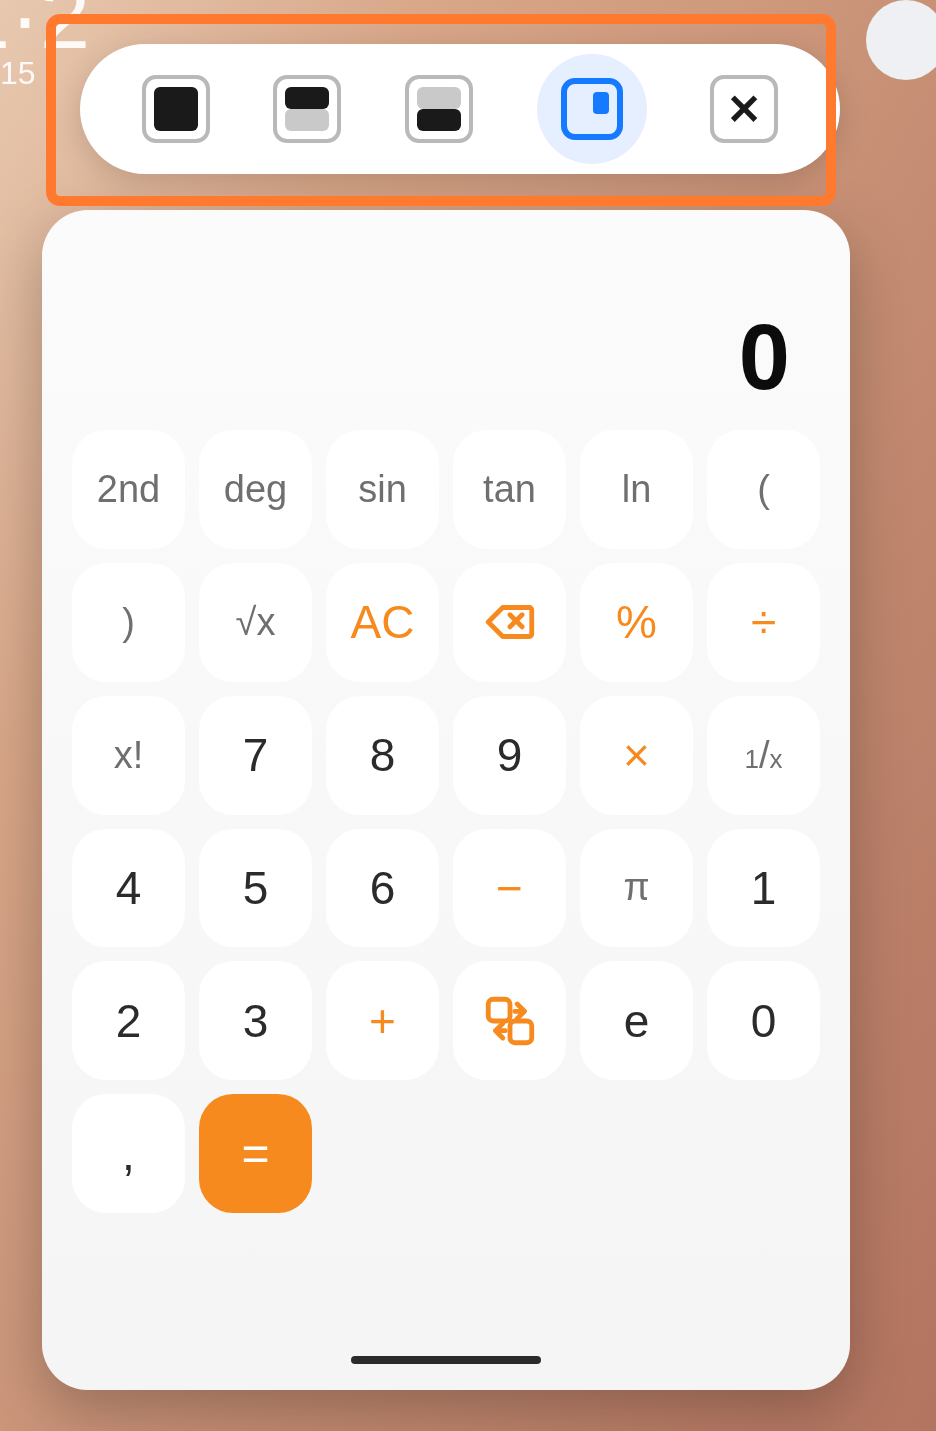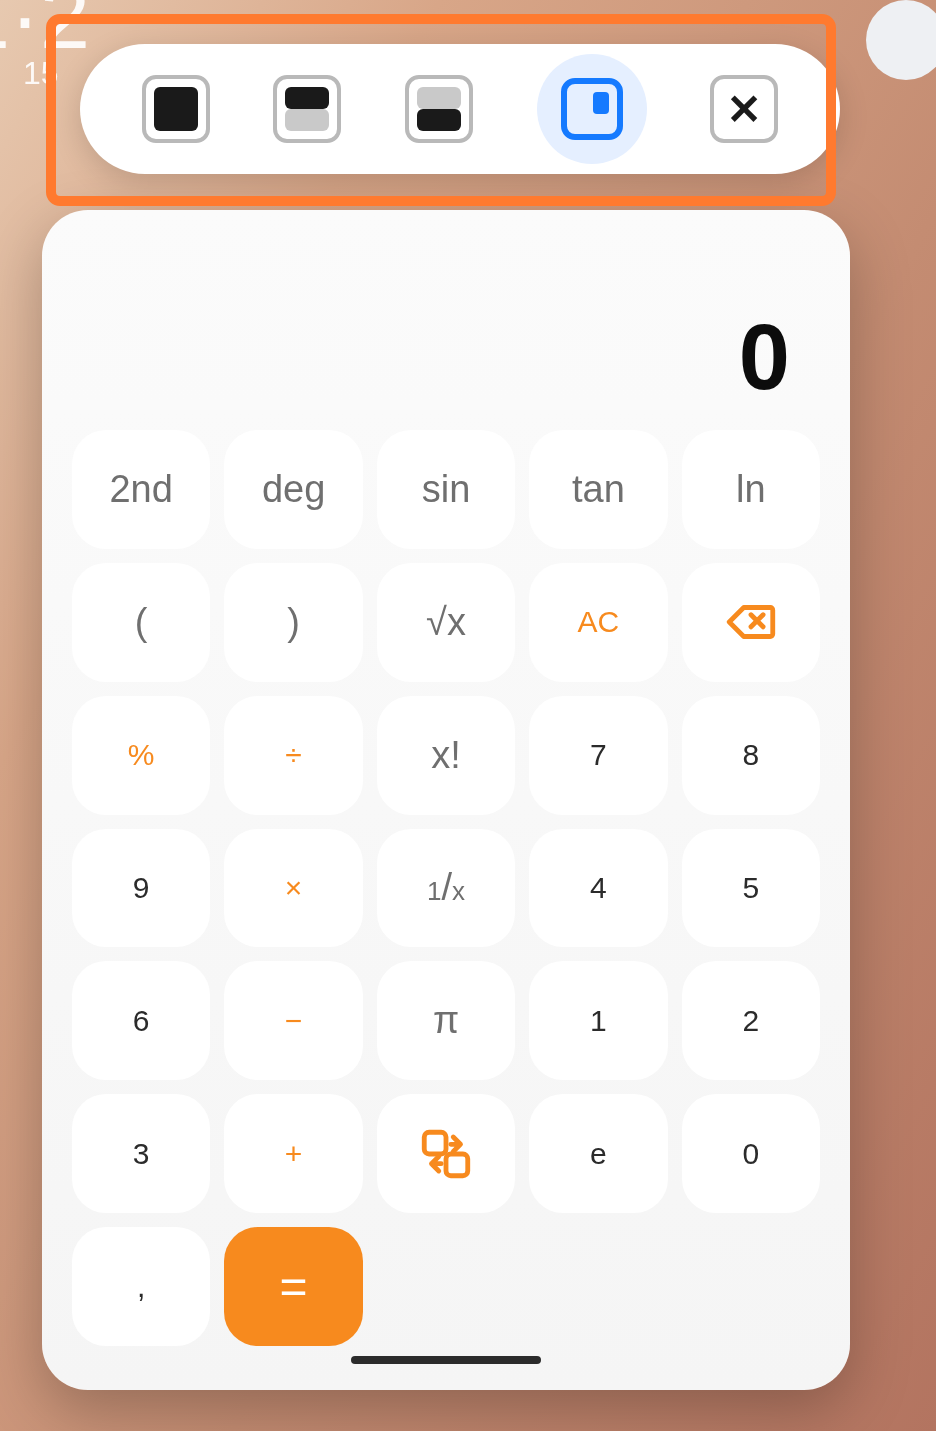--- a/index.html
+++ b/index.html
@@ -13,21 +13,21 @@
   
   .bg-clock {
     position: absolute;
     top: -10px; left: -40px;
     color: rgba(255,255,255,0.9);
     font-size: 90px;
     font-weight: 200;
     line-height: 0.6;
     pointer-events: none;
   }
-  .bg-clock .small { font-size: 32px; display:block; margin-top: 20px; margin-left: 63px;}
+  .bg-clock .small { font-size: 32px; display:block; margin-top: 20px; margin-left: 40px;}
 
   
   .highlight-box {
     position: absolute;
     top: 14px; left: 46px;
     width: 790px; height: 192px;
     border: 10px solid #ff7a2f;
     border-radius: 14px;
     z-index: 30;
     pointer-events: none;
@@ -96,29 +96,29 @@
     flex: 0 0 190px;
     display:flex; align-items:flex-end; justify-content:flex-end;
     padding: 0 30px 20px 0;
     font-size: 92px;
     font-weight: 600;
     color: #0c0c0c;
   }
   .keys {
     flex: 1;
     display: grid;
-    grid-template-columns: repeat(5, 1fr);
+    grid-template-columns: repeat(6, 1fr);
     grid-template-rows: repeat(7, 1fr);
     gap: 14px;
   }
   .key {
     background: #ffffff;
     border-radius: 34px;
     display:flex; align-items:center; justify-content:center;
-    font-size: 30px;
+    font-size: 46px;
     color: #2b2b2b;
     font-weight: 400;
     cursor: pointer;
     user-select: none;
   }
   .key.func { color:#6f6f6f; font-size:38px; }
   .key.accent { color:#f78a1e; font-weight:500; }
   .key.solid  { background:#f78a1e; color:#fff; font-weight:500; font-size:48px;}
   .key svg { width: 58px; height: 58px; }
   .key .sup { font-size: 22px; vertical-align: super; }

